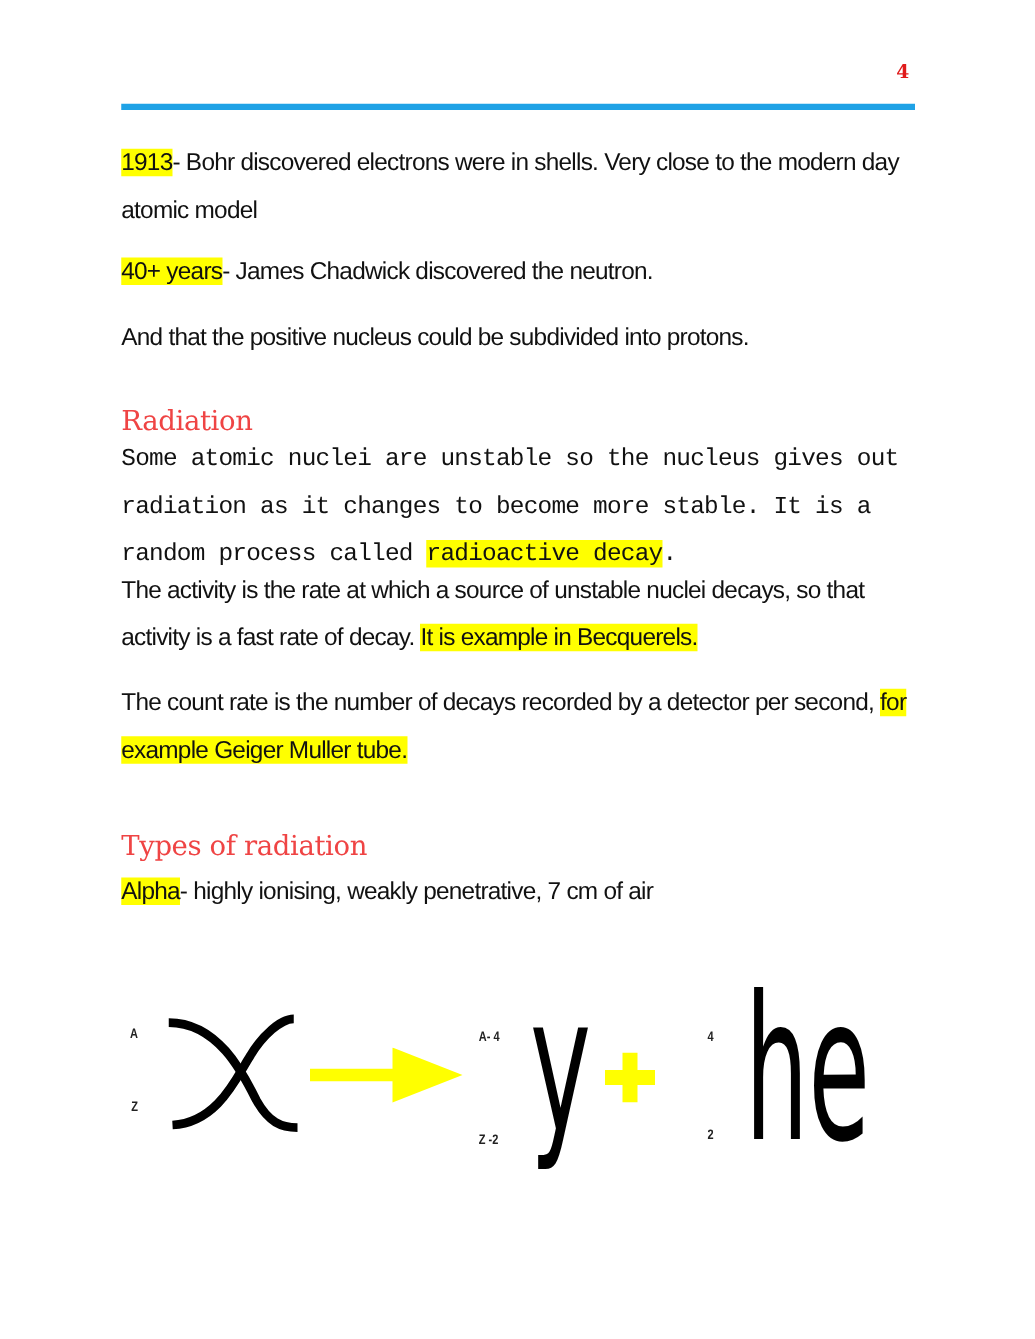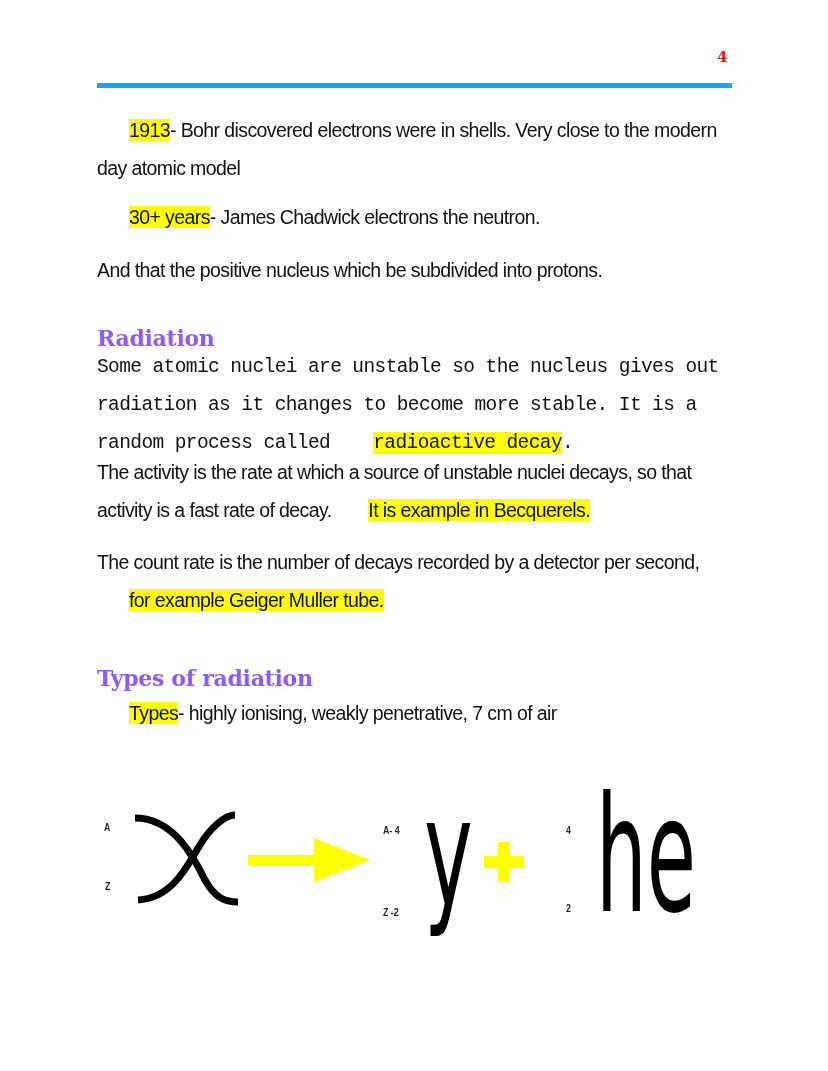--- a/index.html
+++ b/index.html
@@ -4,65 +4,65 @@
 <style>
   html, body { margin: 0; padding: 0; background: #ffffff; }
   body { width: 828px; height: 1071px; position: relative; overflow: hidden;
          font-family: "Liberation Sans", "DejaVu Sans", sans-serif; color: #111; }
   .page-num { position: absolute; left: 717px; top: 48px; font-family: "DejaVu Serif", serif;
               font-weight: bold; font-size: 15px; color: #e01b1b; }
   .rule { position: absolute; left: 97px; top: 83px; width: 635px; height: 5px; background: #1fa2e6; }
   .para { position: absolute; left: 97px; width: 640px; font-size: 19.5px; line-height: 38px;
           font-family: "Liberation Sans", sans-serif; font-stretch: condensed;
           transform-origin: left top; letter-spacing: -0.6px; }
-  .hl { background: #ffff00; margin-left: 32px; }
-  .heading { position: absolute; left: 97px; font-family: "DejaVu Serif", serif; font-weight: bold;
-             font-size: 22px; color: #8b5cf6; letter-spacing: -0.3px; }
+  .hl { background: #ffff00; }
+  .heading { position: absolute; left: 97px; font-family: "DejaVu Serif", serif; font-weight: normal;
+             font-size: 22px; color: #ef4444; letter-spacing: -0.3px; }
   .eq { position: absolute; left: 0; top: 780px; width: 828px; height: 180px; }
   .sm { position: absolute; font-family: "Liberation Sans", sans-serif; font-size: 11px;
         color: #222; font-weight: bold; transform: scaleX(0.8); transform-origin: left top; }
   .big { position: absolute; font-family: "DejaVu Sans", sans-serif; color: #000;
          transform-origin: left top; line-height: 1; }
 </style>
 </head>
 <body>
 
 <div class="page-num">4</div>
 <div class="rule"></div>
 
 <div class="para" style="top:111px;">
   <span class="hl">1913</span><span>- Bohr discovered electrons were in shells. Very close to the modern day atomic model</span>
 </div>
 
 <div class="para" style="top:198px;">
-  <span class="hl">30+ years</span><span>- James Chadwick electrons the neutron.</span>
+  <span class="hl">40+ years</span><span>- James Chadwick discovered the neutron.</span>
 </div>
 
 <div class="para" style="top:251px;">
-  <span>And that the positive nucleus which be subdivided into protons.</span>
+  <span>And that the positive nucleus could be subdivided into protons.</span>
 </div>
 
 <div class="heading" style="top:325px;">Radiation</div>
 
 <div class="para" style="top:348px;font-family:Liberation Mono, monospace;">
   <span>Some atomic nuclei are unstable so the nucleus gives out radiation as it changes to become more stable. It is a random process called </span><span class="hl">radioactive decay</span><span>.</span>
 </div>
 
 <div class="para" style="top:453px;">
   <span>The activity is the rate at which a source of unstable nuclei decays, so that activity is a fast rate of decay. </span><span class="hl">It is example in Becquerels.</span>
 </div>
 
 <div class="para" style="top:543px;">
   <span>The count rate is the number of decays recorded by a detector per second, </span><span class="hl">for example Geiger Muller tube.</span>
 </div>
 
 <div class="heading" style="top:665px;">Types of radiation</div>
 
 <div class="para" style="top:694px;">
-  <span class="hl">Types</span><span>- highly ionising, weakly penetrative, 7 cm of air</span>
+  <span class="hl">Alpha</span><span>- highly ionising, weakly penetrative, 7 cm of air</span>
 </div>
 
 <div class="eq">
   <span class="sm" style="left:104px; top:41px;">A</span>
   <span class="sm" style="left:105px; top:100px;">Z</span>
   <svg style="position:absolute; left:130px; top:30px;" width="115" height="100" viewBox="0 0 115 100">
     <path d="M5 8 C 45 8, 65 50, 75 70 C 85 88, 95 92, 108 92" stroke="#000" stroke-width="7" fill="none"></path>
     <path d="M8 90 C 45 88, 60 50, 70 35 C 80 18, 95 5, 105 5" stroke="#000" stroke-width="7" fill="none"></path>
   </svg>
   <svg style="position:absolute; left:248px; top:58px;" width="125" height="45" viewBox="0 0 125 45">

